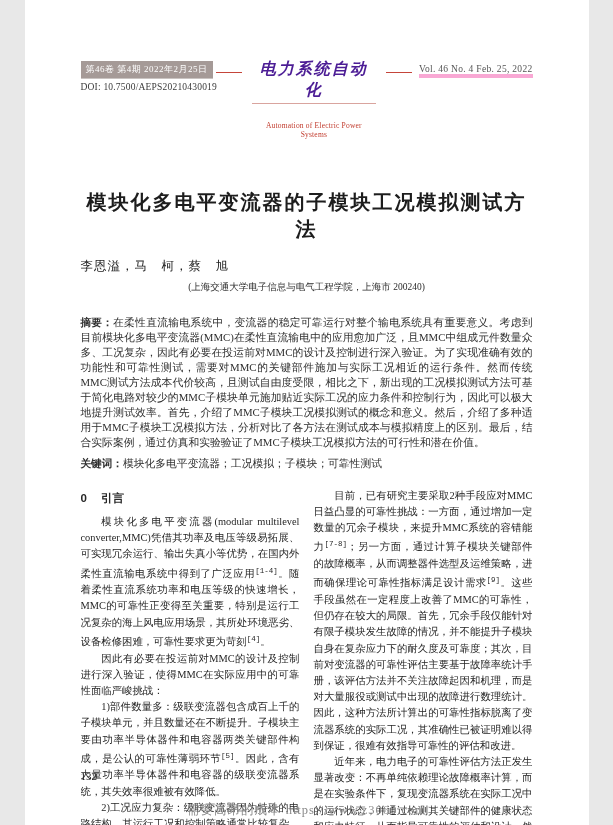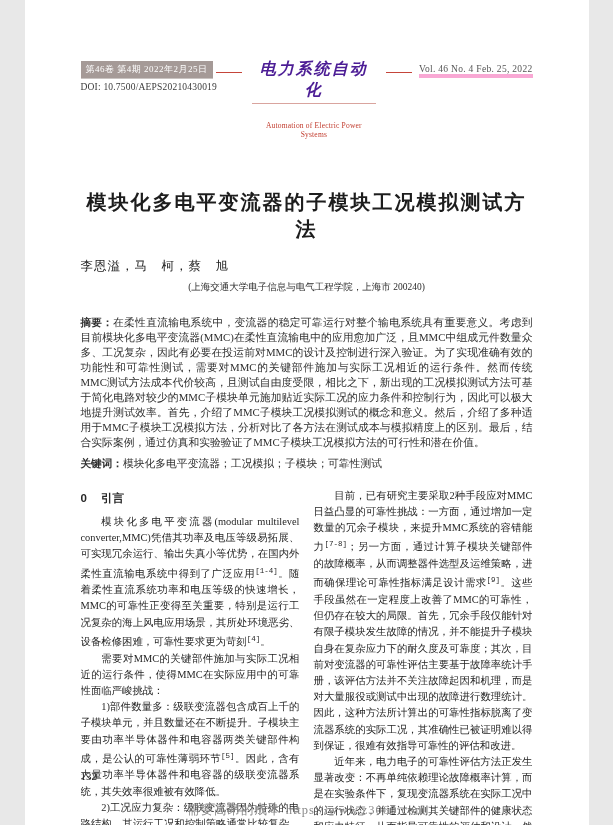--- a/index.html
+++ b/index.html
@@ -97,21 +97,21 @@
     <div class="affiliation">(上海交通大学电子信息与电气工程学院，上海市 200240)</div>
 
     <div class="abstract"><b>摘要：</b><span>在柔性直流输电系统中，变流器的稳定可靠运行对整个输电系统具有重要意义。考虑到目前模块化多电平变流器(MMC)在柔性直流输电中的应用愈加广泛，且MMC中组成元件数量众多、工况复杂，因此有必要在投运前对MMC的设计及控制进行深入验证。为了实现准确有效的功能性和可靠性测试，需要对MMC的关键部件施加与实际工况相近的运行条件。然而传统MMC测试方法成本代价较高，且测试自由度受限，相比之下，新出现的工况模拟测试方法可基于简化电路对较少的MMC子模块单元施加贴近实际工况的应力条件和控制行为，因此可以极大地提升测试效率。首先，介绍了MMC子模块工况模拟测试的概念和意义。然后，介绍了多种适用于MMC子模块工况模拟方法，分析对比了各方法在测试成本与模拟精度上的区别。最后，结合实际案例，通过仿真和实验验证了MMC子模块工况模拟方法的可行性和潜在价值。</span></div>
 
     <div class="kw"><b>关键词：</b><span>模块化多电平变流器；工况模拟；子模块；可靠性测试</span></div>
 
     <div class="columns">
       <div class="col">
         <div class="sec-head"><span class="num">0</span><span>引言</span></div>
         <p>模块化多电平变流器(modular multilevel converter,MMC)凭借其功率及电压等级易拓展、可实现冗余运行、输出失真小等优势，在国内外柔性直流输电系统中得到了广泛应用<sup>[1-4]</sup>。随着柔性直流系统功率和电压等级的快速增长，MMC的可靠性正变得至关重要，特别是运行工况复杂的海上风电应用场景，其所处环境恶劣、设备检修困难，可靠性要求更为苛刻<sup>[4]</sup>。</p>
-        <p>需要对MMC的关键部件施加与实际工况相近的运行条件，使得MMC在实际应用中的可靠性面临严峻挑战：</p>
+        <p>因此有必要在投运前对MMC的设计及控制进行深入验证，使得MMC在实际应用中的可靠性面临严峻挑战：</p>
         <p>1)部件数量多：级联变流器包含成百上千的子模块单元，并且数量还在不断提升。子模块主要由功率半导体器件和电容器两类关键部件构成，是公认的可靠性薄弱环节<sup>[5]</sup>。因此，含有大量功率半导体器件和电容器的级联变流器系统，其失效率很难被有效降低。</p>
         <p>2)工况应力复杂：级联变流器因为特殊的电路结构，其运行工况和控制策略通常比较复杂，这些复杂的工况条件会恶化子模块的应力条件<sup>[6]</sup>，从而增加关键部件的失效风险。</p>
         <div class="footnote">
           <div class="fn-rule"></div>
 
         </div>
       </div>
       <div class="col">
         <p>目前，已有研究主要采取2种手段应对MMC日益凸显的可靠性挑战：一方面，通过增加一定数量的冗余子模块，来提升MMC系统的容错能力<sup>[7-8]</sup>；另一方面，通过计算子模块关键部件的故障概率，从而调整器件选型及运维策略，进而确保理论可靠性指标满足设计需求<sup>[9]</sup>。这些手段虽然在一定程度上改善了MMC的可靠性，但仍存在较大的局限。首先，冗余手段仅能针对有限子模块发生故障的情况，并不能提升子模块自身在复杂应力下的耐久度及可靠度；其次，目前对变流器的可靠性评估主要基于故障率统计手册，该评估方法并不关注故障起因和机理，而是对大量服役或测试中出现的故障进行数理统计。因此，这种方法所计算出的可靠性指标脱离了变流器系统的实际工况，其准确性已被证明难以得到保证，很难有效指导可靠性的评估和改进。</p>
         <p>近年来，电力电子的可靠性评估方法正发生显著改变：不再单纯依赖理论故障概率计算，而是在实验条件下，复现变流器系统在实际工况中的运行状态，并通过检测其关键部件的健康状态和应力特征，从而指导可靠性的评估和设计。然而，搭建较完整的MMC系统对其子模块进行功能性和可靠性测试，需要高昂的成本。对此，国内外学者们提出了众</p>

